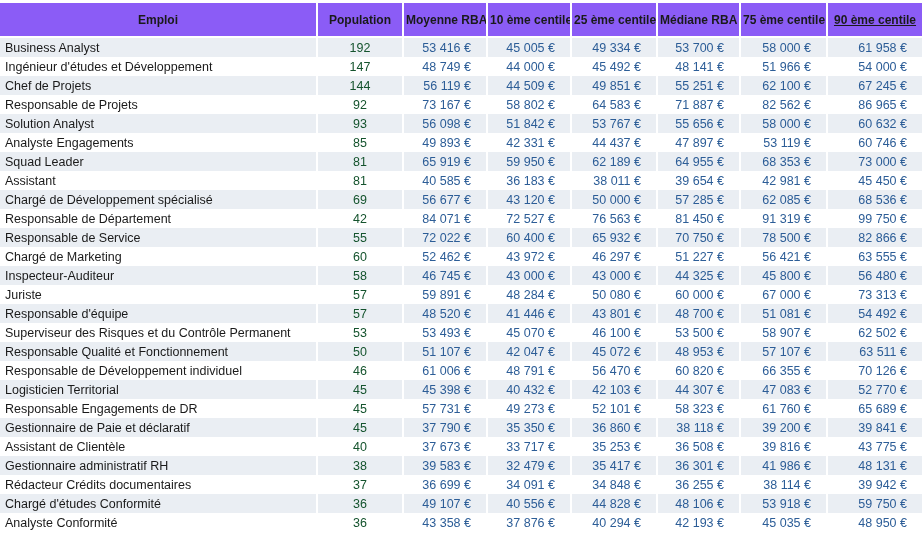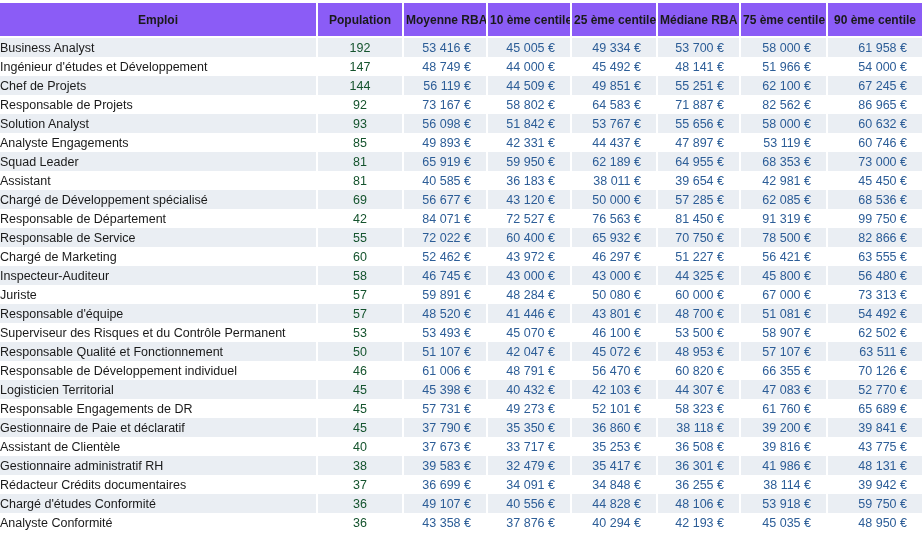--- a/index.html
+++ b/index.html
@@ -15,30 +15,30 @@
   }
   th{
     background:#8b5cf6;
     color:#1a1a1a;
     font-size:12px;font-weight:bold;
     height:33px;text-align:center;vertical-align:middle;
     border-right:2px solid #ffffff;
     border-bottom:2px solid #ffffff;
     padding:0 2px;white-space:nowrap;overflow:hidden;
   }
-  th:last-child{border-right:none;}
+  th:last-child{border-right:none;text-decoration:underline;}
   td{
     height:19px;font-size:12.5px;vertical-align:middle;
     border-right:2px solid #ffffff;
     padding:0;white-space:nowrap;overflow:hidden;
   }
   td:last-child{border-right:none;padding-left:7px;}
   tbody tr:nth-child(odd) td{background:#eaeef3;}
   tbody tr:nth-child(even) td{background:#ffffff;}
-  td.c-emploi{color:#1a1a1a;text-align:left;}
+  td.c-emploi{color:#1a1a1a;text-align:left;padding-left:5px;}
   td.c-pop{color:#14532d;text-align:center;}
   td.c-money{color:#2c5d97;text-align:right;padding-right:15px;}
 </style>
 </head>
 <body>
 
 <div class="report">
   <table>
     <colgroup>
         <col style="width: 318px;">

